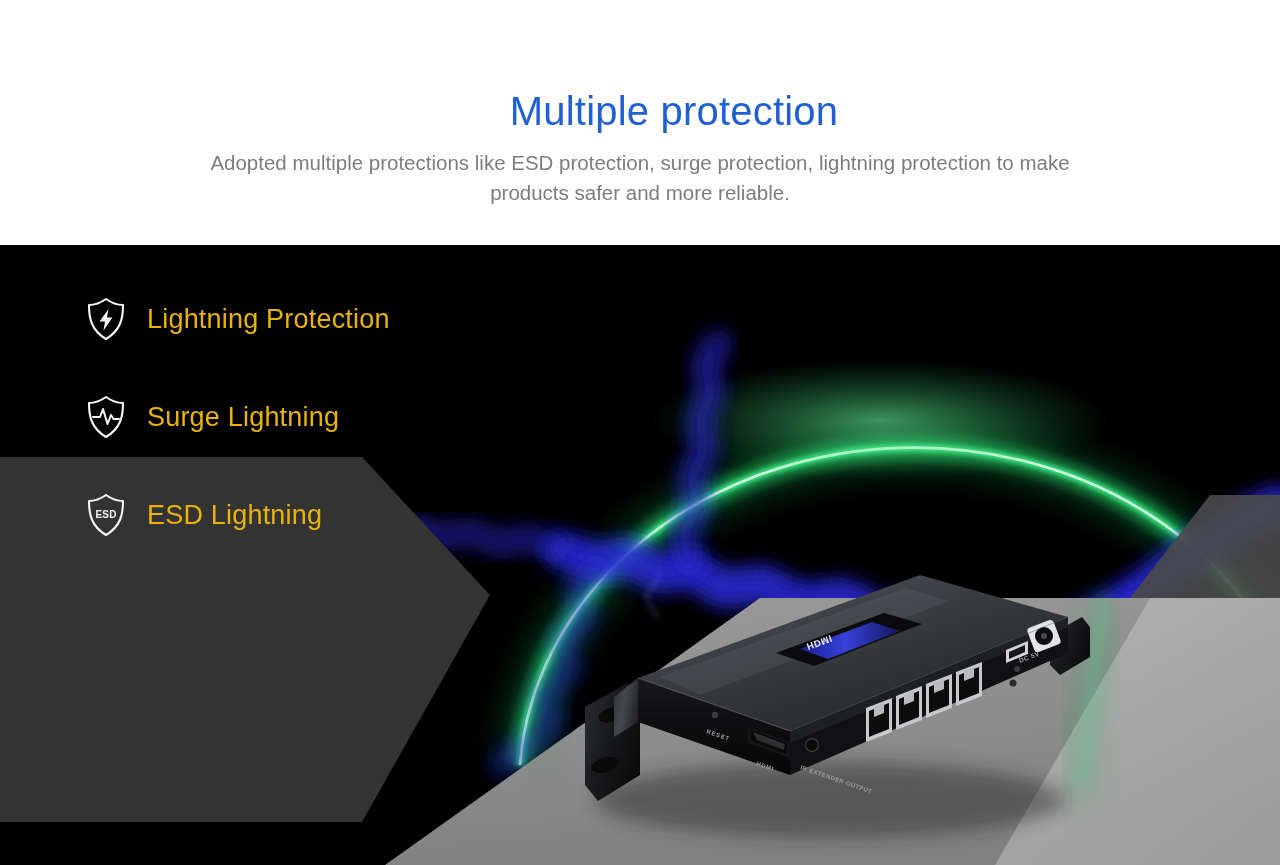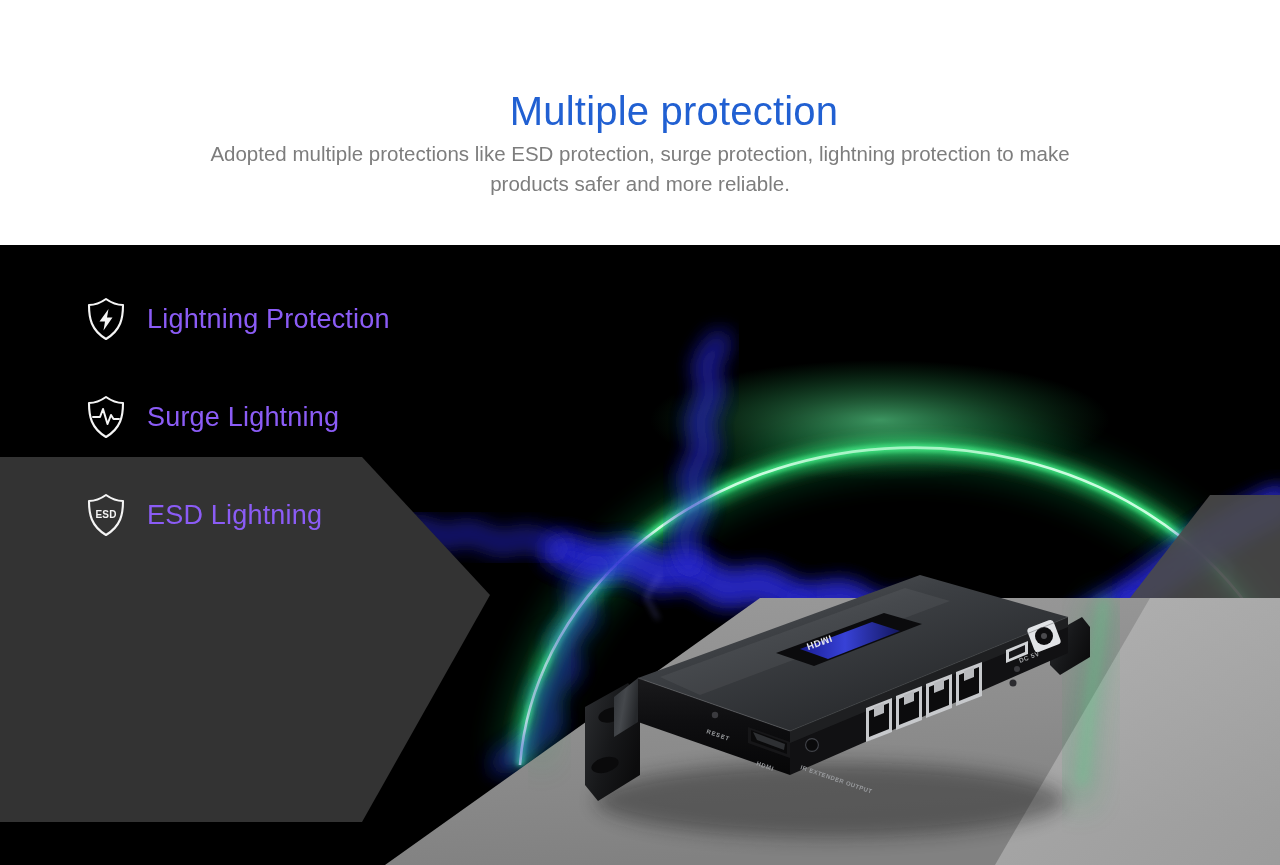--- a/index.html
+++ b/index.html
@@ -15,42 +15,42 @@
   #header {
     position:absolute; left:0; top:0; width:1280px; height:245px;
     background:#ffffff; text-align:center;
   }
   #page-title {
     position:absolute; left:12px; top:88px; width:1280px;
     font-size:40px; font-weight:400; letter-spacing:.2px;
     color:#2160d2; line-height:1.15;padding-left:44px;
   }
   #page-subtitle {
-    position:absolute; left:190px; top:139px; width:900px;
+    position:absolute; left:190px; top:148px; width:900px;
     font-size:20.5px; font-weight:400; color:#7d7d7d;
     line-height:1.47;
   }
 
   
   #hero {
     position:absolute; left:0; top:245px; width:1280px; height:620px;
     background:#000000; overflow:hidden;
   }
   #hero-canvas { position:absolute; left:0; top:0; width:1280px; height:620px; }
 
   
   #feature-list {
     position:absolute; left:85px; top:50px; width:420px; z-index:40;
   }
   .feature-row {
     display:flex; align-items:center; margin-bottom:50px; height:48px;
   }
   .feature-icon { width:42px; height:46px; flex:0 0 42px; margin-right:20px; }
   .feature-label {
-    font-size:27px; font-weight:400; color:#8b5cf6;
+    font-size:27px; font-weight:400; color:#eab308;
     letter-spacing:.2px; white-space:nowrap;
   }
 </style>
 </head>
 <body>
 
 <div id="header">
   <h1 id="page-title">Multiple protection</h1>
   <p id="page-subtitle">Adopted multiple protections like ESD protection, surge protection, lightning protection to make products safer and more reliable.</p>
 </div>

